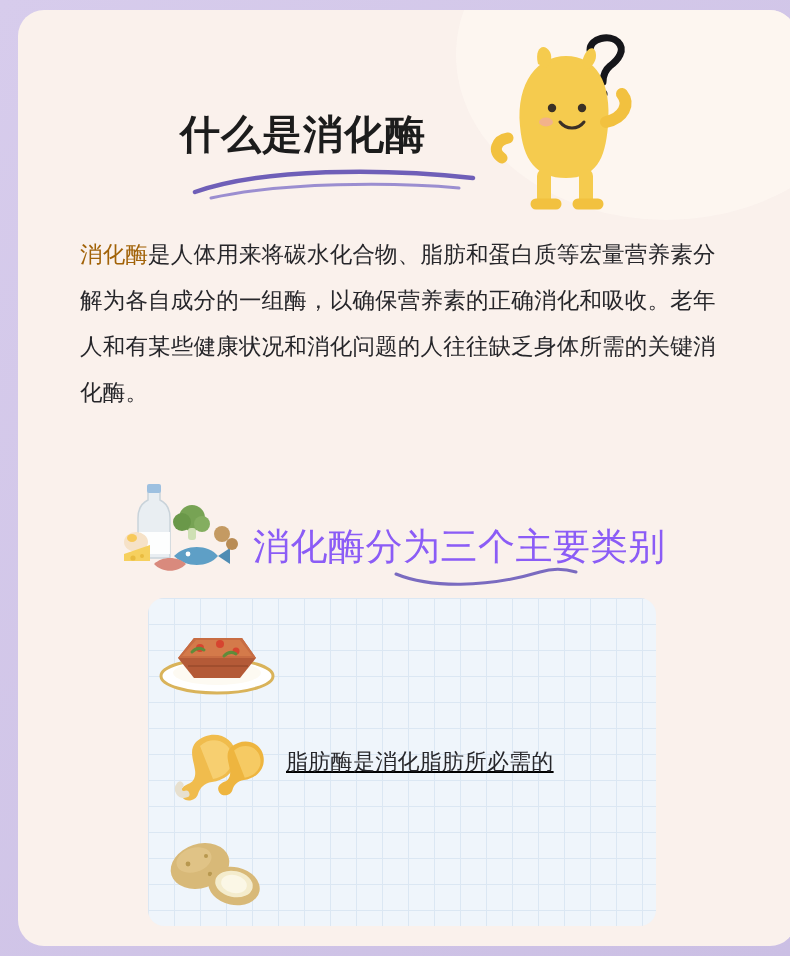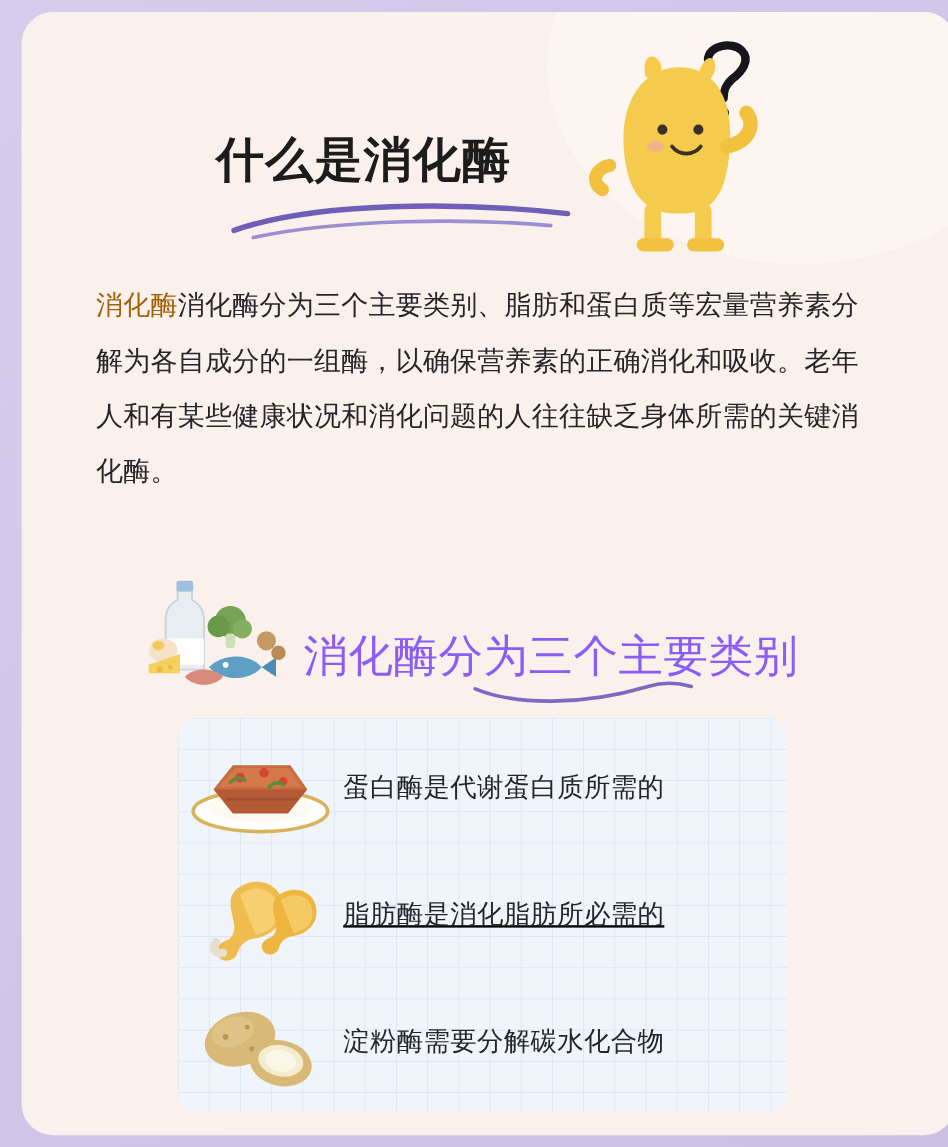--- a/index.html
+++ b/index.html
@@ -197,21 +197,21 @@
       <div class="heading">什么是消化酶</div>
       <div class="underline-svg">
         <svg width="330" height="40" viewBox="0 0 330 40">
           <path d="M22 30 C90 6, 210 6, 300 16" stroke="#6f5fb8" stroke-width="4.5" fill="none" stroke-linecap="round"></path>
           <path d="M38 36 C110 20, 220 20, 286 26" stroke="#8a7ccb" stroke-width="3" fill="none" stroke-linecap="round" opacity="0.85"></path>
         </svg>
       </div>
     </div>
 
     <div class="para">
-      <span class="accent">消化酶</span><span>消化酶分为三个主要类别、脂肪和蛋白质等宏量营养素分解为各自成分的一组酶，以确保营养素的正确消化和吸收。老年人和有某些健康状况和消化问题的人往往缺乏身体所需的关键消化酶。</span>
+      <span class="accent">消化酶</span><span>是人体用来将碳水化合物、脂肪和蛋白质等宏量营养素分解为各自成分的一组酶，以确保营养素的正确消化和吸收。老年人和有某些健康状况和消化问题的人往往缺乏身体所需的关键消化酶。</span>
     </div>
 
     <div class="sec2-icon">
       <svg width="128" height="110" viewBox="0 0 128 110">
 
         <path d="M30 20 h12 v8 c8 4 10 10 10 18 v40 h-32 V46 c0-8 2-14 10-18 z" fill="#e9eef2" stroke="#c9d3da" stroke-width="1.5"></path>
         <rect x="29" y="12" width="14" height="9" rx="2" fill="#9dc0e0"></rect>
         <rect x="21" y="60" width="31" height="22" fill="#ffffff" opacity="0.9"></rect>
 
         <circle cx="74" cy="46" r="13" fill="#77a354"></circle>
@@ -255,21 +255,20 @@
             <path d="M30 52 l16 -20 h48 l14 20 z" fill="#c86c42"></path>
             <path d="M34 50 l14 -16 h44 l12 16 z" fill="#d9804f" opacity="0.7"></path>
             <circle cx="52" cy="42" r="4" fill="#d6452f"></circle>
             <circle cx="72" cy="38" r="4" fill="#d6452f"></circle>
             <circle cx="88" cy="45" r="3.5" fill="#d6452f"></circle>
             <path d="M44 46 q6 -6 12 -2" stroke="#5f8c3a" stroke-width="3" fill="none" stroke-linecap="round"></path>
             <path d="M76 50 q6 -6 12 -2" stroke="#5f8c3a" stroke-width="3" fill="none" stroke-linecap="round"></path>
             <path d="M40 60 h60" stroke="#8e4326" stroke-width="2" opacity="0.5"></path>
           </svg>
         </div>
-        <div class="row-text">蛋白酶是代谢蛋白质所需的</div>
       </div>
 
       <div class="row row-1">
         <div class="row-art">
           <svg width="138" height="100" viewBox="0 0 138 100">
             <g transform="translate(8,4)">
               <path d="M40 26 c16 -14 38 -6 40 12 c2 16 -10 26 -24 28 c-8 1 -12 6 -14 12 c-2 7 -12 9 -16 3 c-4 -6 1 -11 6 -13 c6 -2 8 -8 7 -14 c-2 -12 -6 -20 1 -28 z" fill="#f0bc4d"></path>
               <path d="M44 30 c12 -11 30 -5 32 10 c2 13 -8 21 -19 23" fill="#f7cf70"></path>
               <path d="M30 78 c-6 2 -10 -4 -6 -9" stroke="#e7e0cf" stroke-width="7" fill="none" stroke-linecap="round"></path>
             </g>
@@ -288,18 +287,17 @@
             <ellipse cx="52" cy="48" rx="30" ry="22" transform="rotate(-18 52 48)" fill="#d8b978"></ellipse>
             <ellipse cx="46" cy="42" rx="18" ry="12" transform="rotate(-18 46 42)" fill="#e2c68a" opacity="0.8"></ellipse>
             <circle cx="40" cy="46" r="2.4" fill="#b8984f"></circle>
             <circle cx="58" cy="38" r="2" fill="#b8984f"></circle>
             <circle cx="62" cy="56" r="2.2" fill="#b8984f"></circle>
             <ellipse cx="86" cy="68" rx="26" ry="19" transform="rotate(12 86 68)" fill="#d8b978"></ellipse>
             <ellipse cx="86" cy="66" rx="19" ry="13" transform="rotate(12 86 66)" fill="#f4eccd"></ellipse>
             <ellipse cx="86" cy="66" rx="13" ry="9" transform="rotate(12 86 66)" fill="#fbf7e6"></ellipse>
           </svg>
         </div>
-        <div class="row-text">淀粉酶需要分解碳水化合物</div>
       </div>
 
     </div>
   </div>
 </div>
 
 </body></html>

